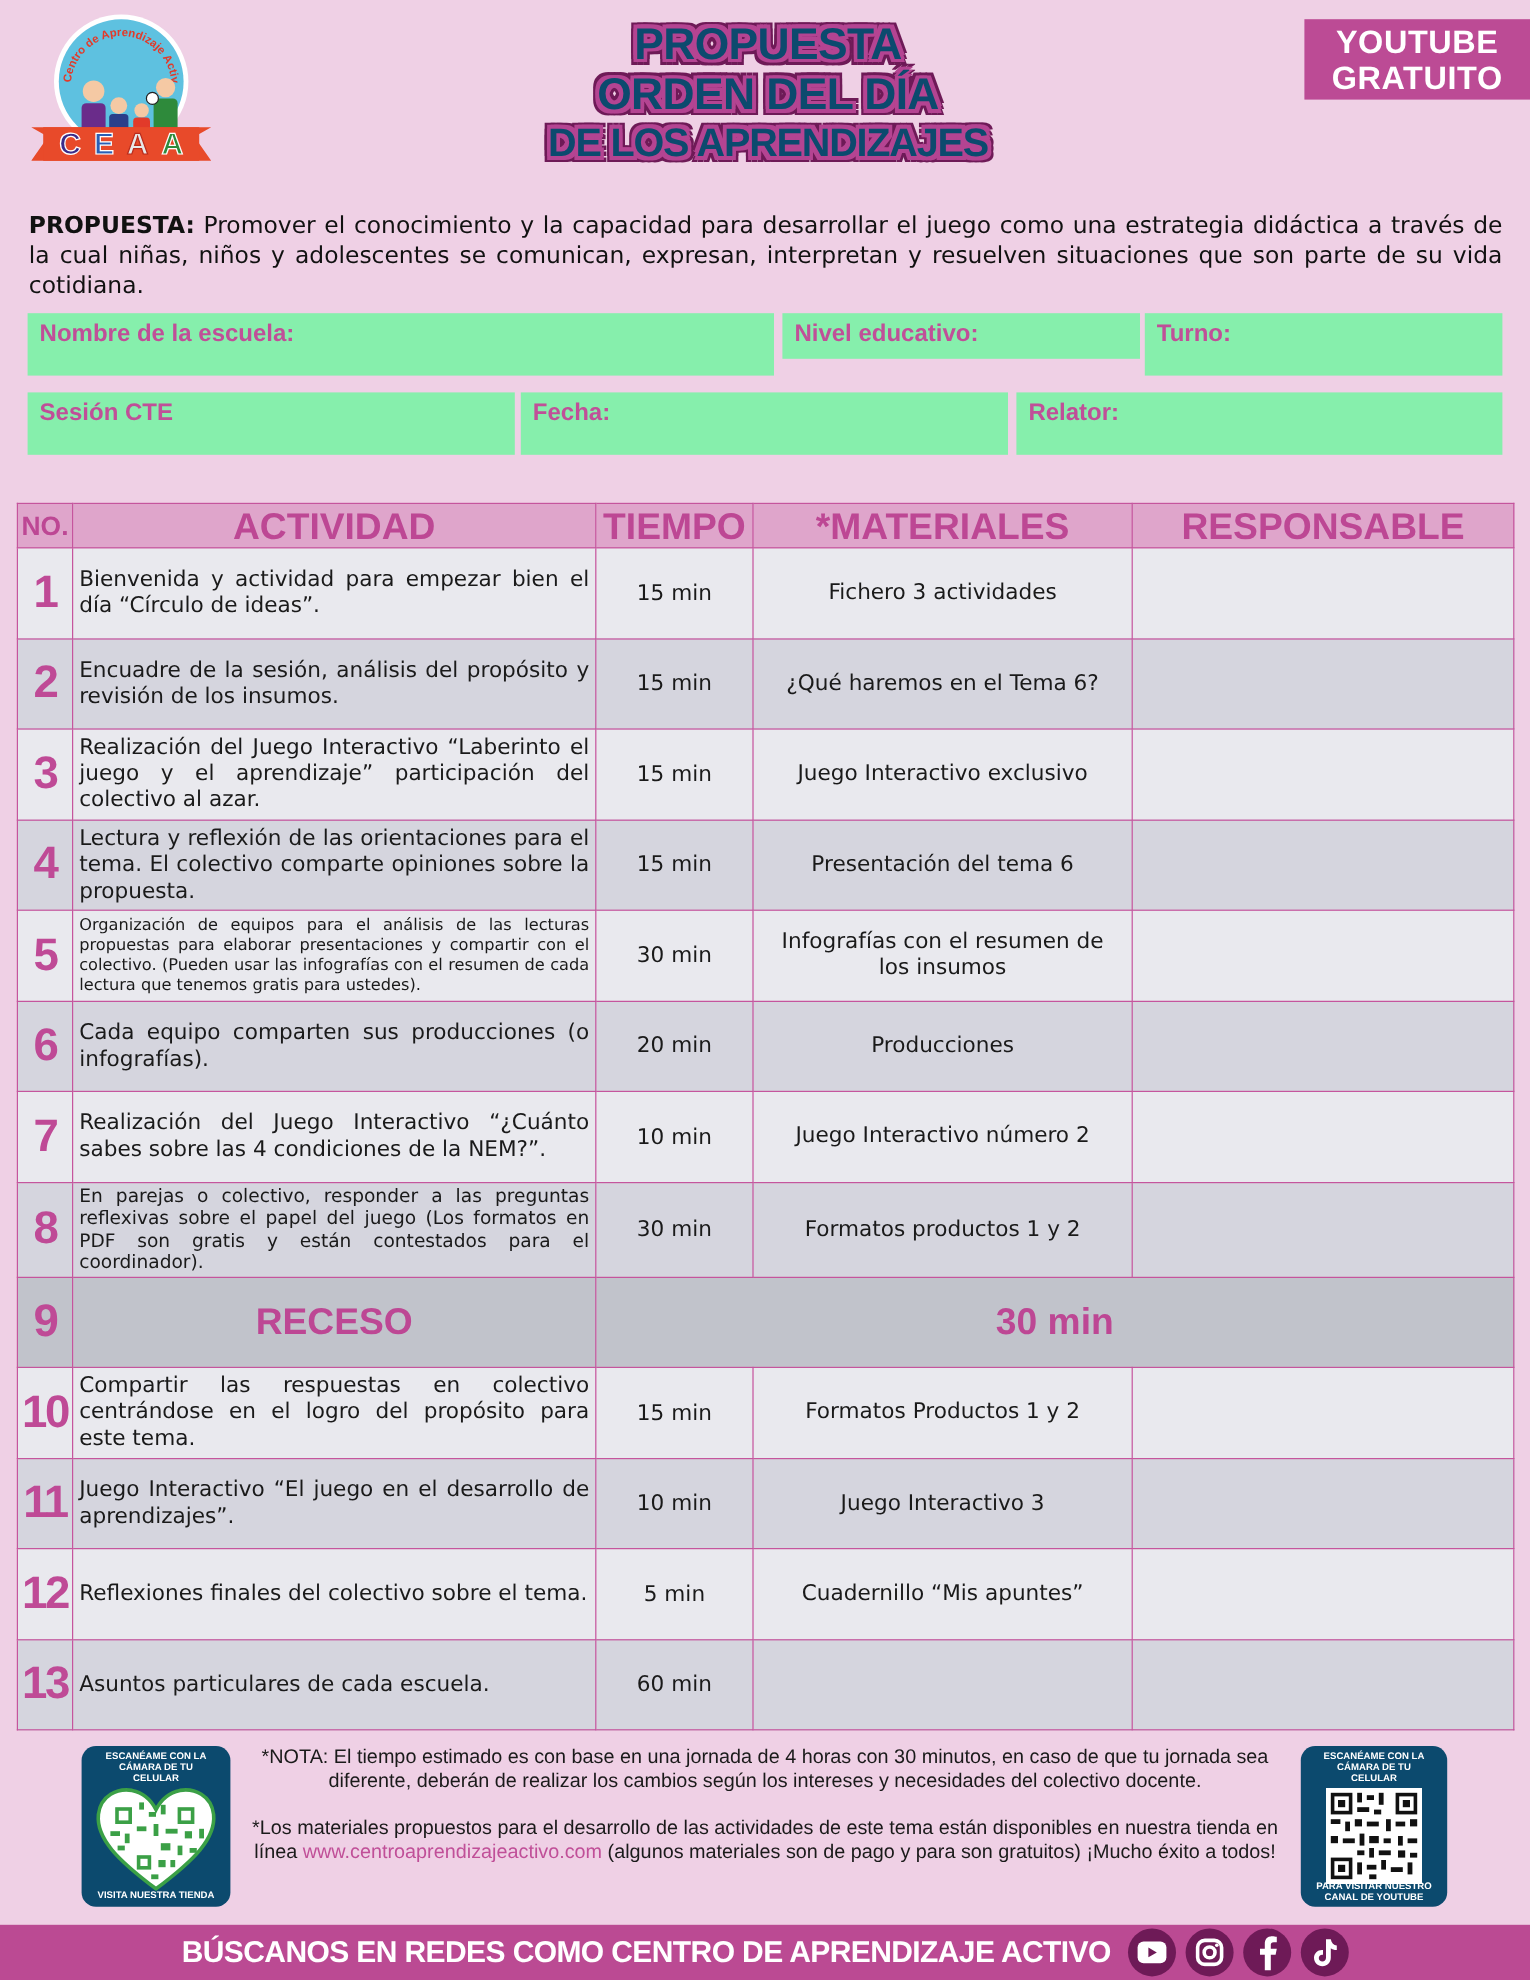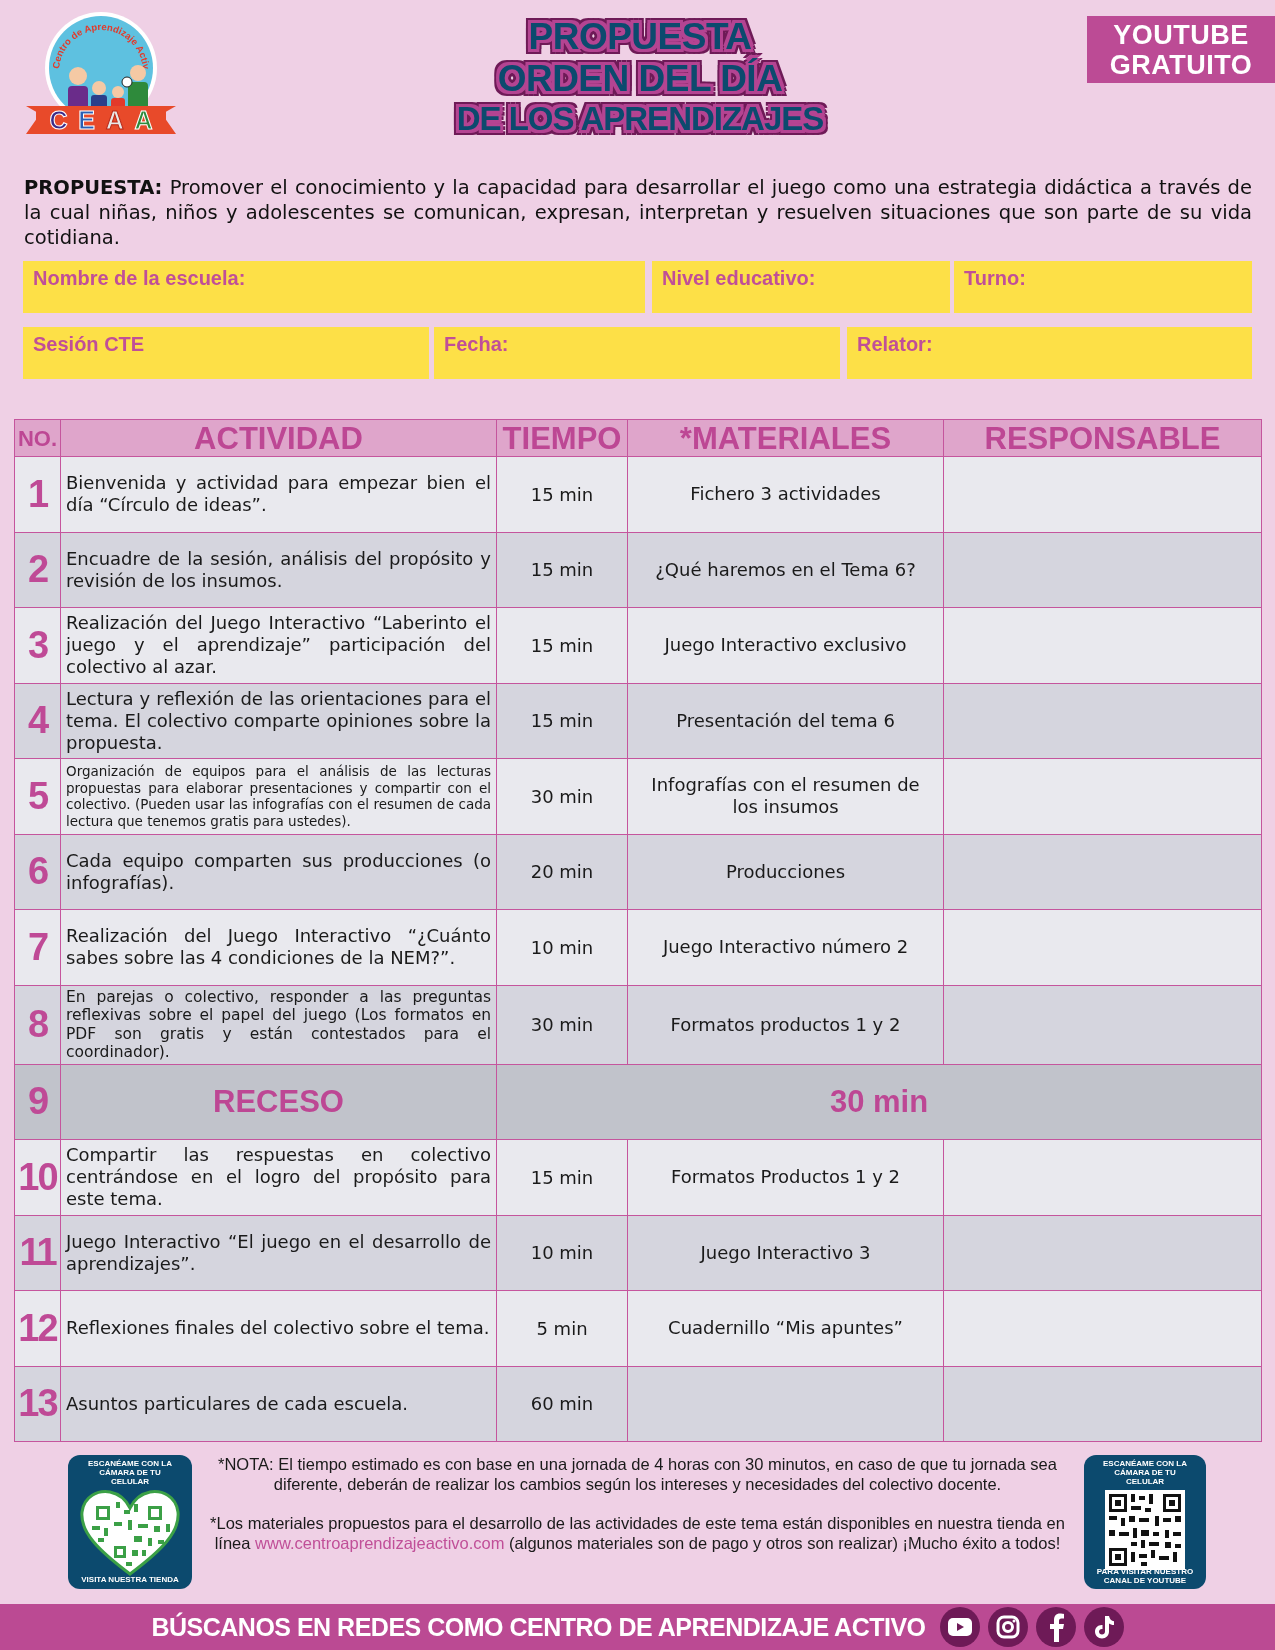--- a/index.html
+++ b/index.html
@@ -29,21 +29,21 @@
     letter-spacing: -0.5px;
   }
   .t1 { font-size: 37px; line-height: 42px; }
   .t2 { font-size: 33px; line-height: 37px; letter-spacing: -1px; }
   .propuesta {
     position: absolute; left: 24px; top: 175px; width: 1228px;
     font-size: 19.5px; line-height: 25px; text-align: justify; color: #111;
   }
   .propuesta b { font-weight: bold; }
   .field {
-    position: absolute; background: #fde047; padding: 6px 10px;
+    position: absolute; background: #86efac; padding: 6px 10px;
     font-family: "Liberation Sans", sans-serif; font-weight: bold; font-size: 20px; color: #c04f98;
   }
   table.agenda {
     position: absolute; left: 14px; top: 419px; width: 1247px;
     border-collapse: collapse; table-layout: fixed;
   }
   table.agenda th, table.agenda td { border: 1.5px solid #c5559d; }
   table.agenda th {
     background: #dfa5cb; color: #bd4794; font-family: "Liberation Sans", sans-serif;
     font-weight: bold; height: 36px; font-size: 31px; line-height: 34px; padding-top: 2px;
@@ -135,21 +135,21 @@
   <div class="title-line t2">DE LOS APRENDIZAJES</div>
 </div>
 
 <div class="propuesta">
   <b>PROPUESTA:</b><span> Promover el conocimiento y la capacidad para desarrollar el juego como una estrategia didáctica a través de la cual niñas, niños y adolescentes se comunican, expresan, interpretan y resuelven situaciones que son parte de su vida cotidiana.</span>
 </div>
 
 <div class="field" style="left:23px;top:261px;width:622px;height:52px;">
   <span>Nombre de la escuela:</span>
 </div>
-<div class="field" style="left:652px;top:261px;width:298px;height:52px;">
+<div class="field" style="left:652px;top:261px;width:298px;height:38px;">
   <span>Nivel educativo:</span>
 </div>
 <div class="field" style="left:954px;top:261px;width:298px;height:52px;">
   <span>Turno:</span>
 </div>
 <div class="field" style="left:23px;top:327px;width:406px;height:52px;">
   <span>Sesión CTE</span>
 </div>
 <div class="field" style="left:434px;top:327px;width:406px;height:52px;">
   <span>Fecha:</span>
@@ -296,21 +296,21 @@
         <rect x="54" y="62" width="6" height="6"></rect>
       <rect x="64" y="62" width="4" height="6"></rect>
         <rect x="48" y="74" width="6" height="4"></rect>
     </g>
   </svg>
   <div class="cap" style="position:absolute;bottom:5px;left:0;width:100%;">VISITA NUESTRA TIENDA</div>
 </div>
 
 <div class="notes">
   <p>*NOTA: El tiempo estimado es con base en una jornada de 4 horas con 30 minutos, en caso de que tu jornada sea diferente, deberán de realizar los cambios según los intereses y necesidades del colectivo docente.</p>
-  <p style="margin-top:19px;"><span>*Los materiales propuestos para el desarrollo de las actividades de este tema están disponibles en nuestra tienda en línea </span><span class="link">www.centroaprendizajeactivo.com</span><span> (algunos materiales son de pago y otros son realizar) ¡Mucho éxito a todos!</span></p>
+  <p style="margin-top:19px;"><span>*Los materiales propuestos para el desarrollo de las actividades de este tema están disponibles en nuestra tienda en línea </span><span class="link">www.centroaprendizajeactivo.com</span><span> (algunos materiales son de pago y para son gratuitos) ¡Mucho éxito a todos!</span></p>
 </div>
 
 <div class="qr-card" style="left:1084px;top:1455px;width:122px;height:134px;">
   <div class="cap" style="padding-top:4px;padding-left:14px;padding-right:14px;">ESCANÉAME CON LA CÁMARA DE TU CELULAR</div>
   <svg width="80" height="80" viewBox="0 0 80 80" style="display:block;margin:4px auto 0;">
     <rect x="0" y="0" width="80" height="80" fill="#fff"></rect>
     <g fill="#111">
       <rect x="4" y="4" width="18" height="18"></rect>
         <rect x="7" y="7" width="12" height="12" fill="#fff"></rect>
         <rect x="10" y="10" width="6" height="6"></rect>

